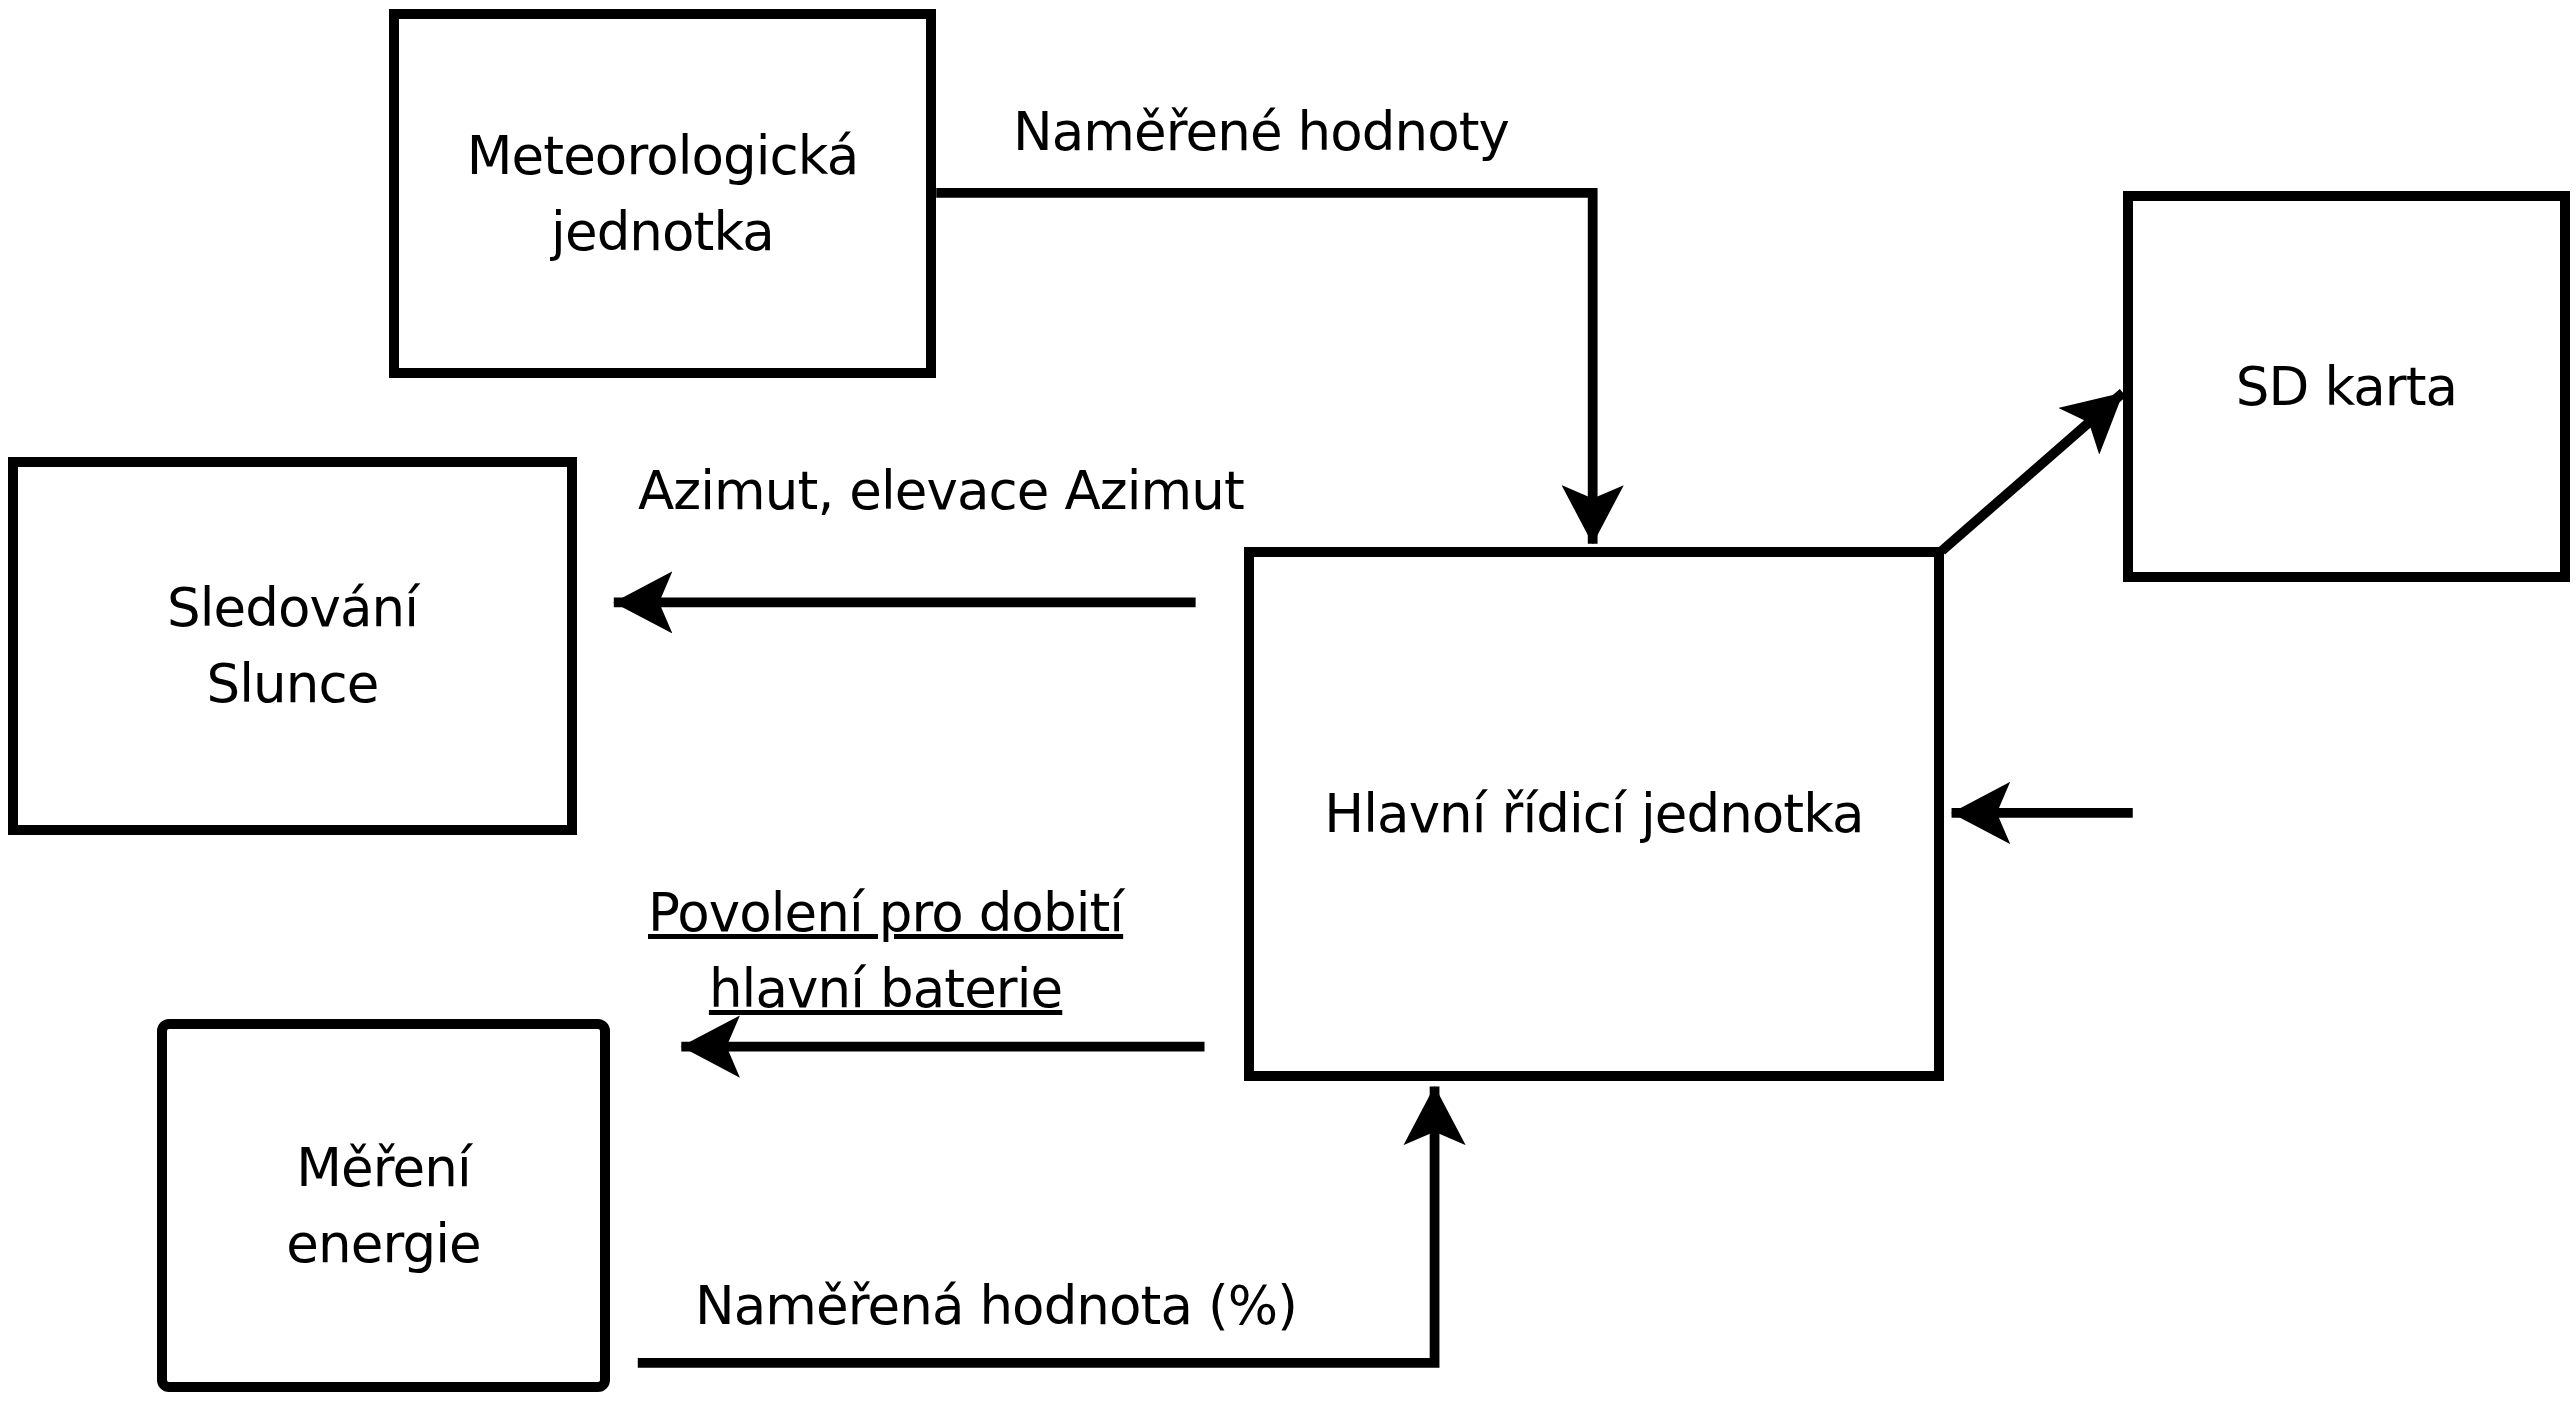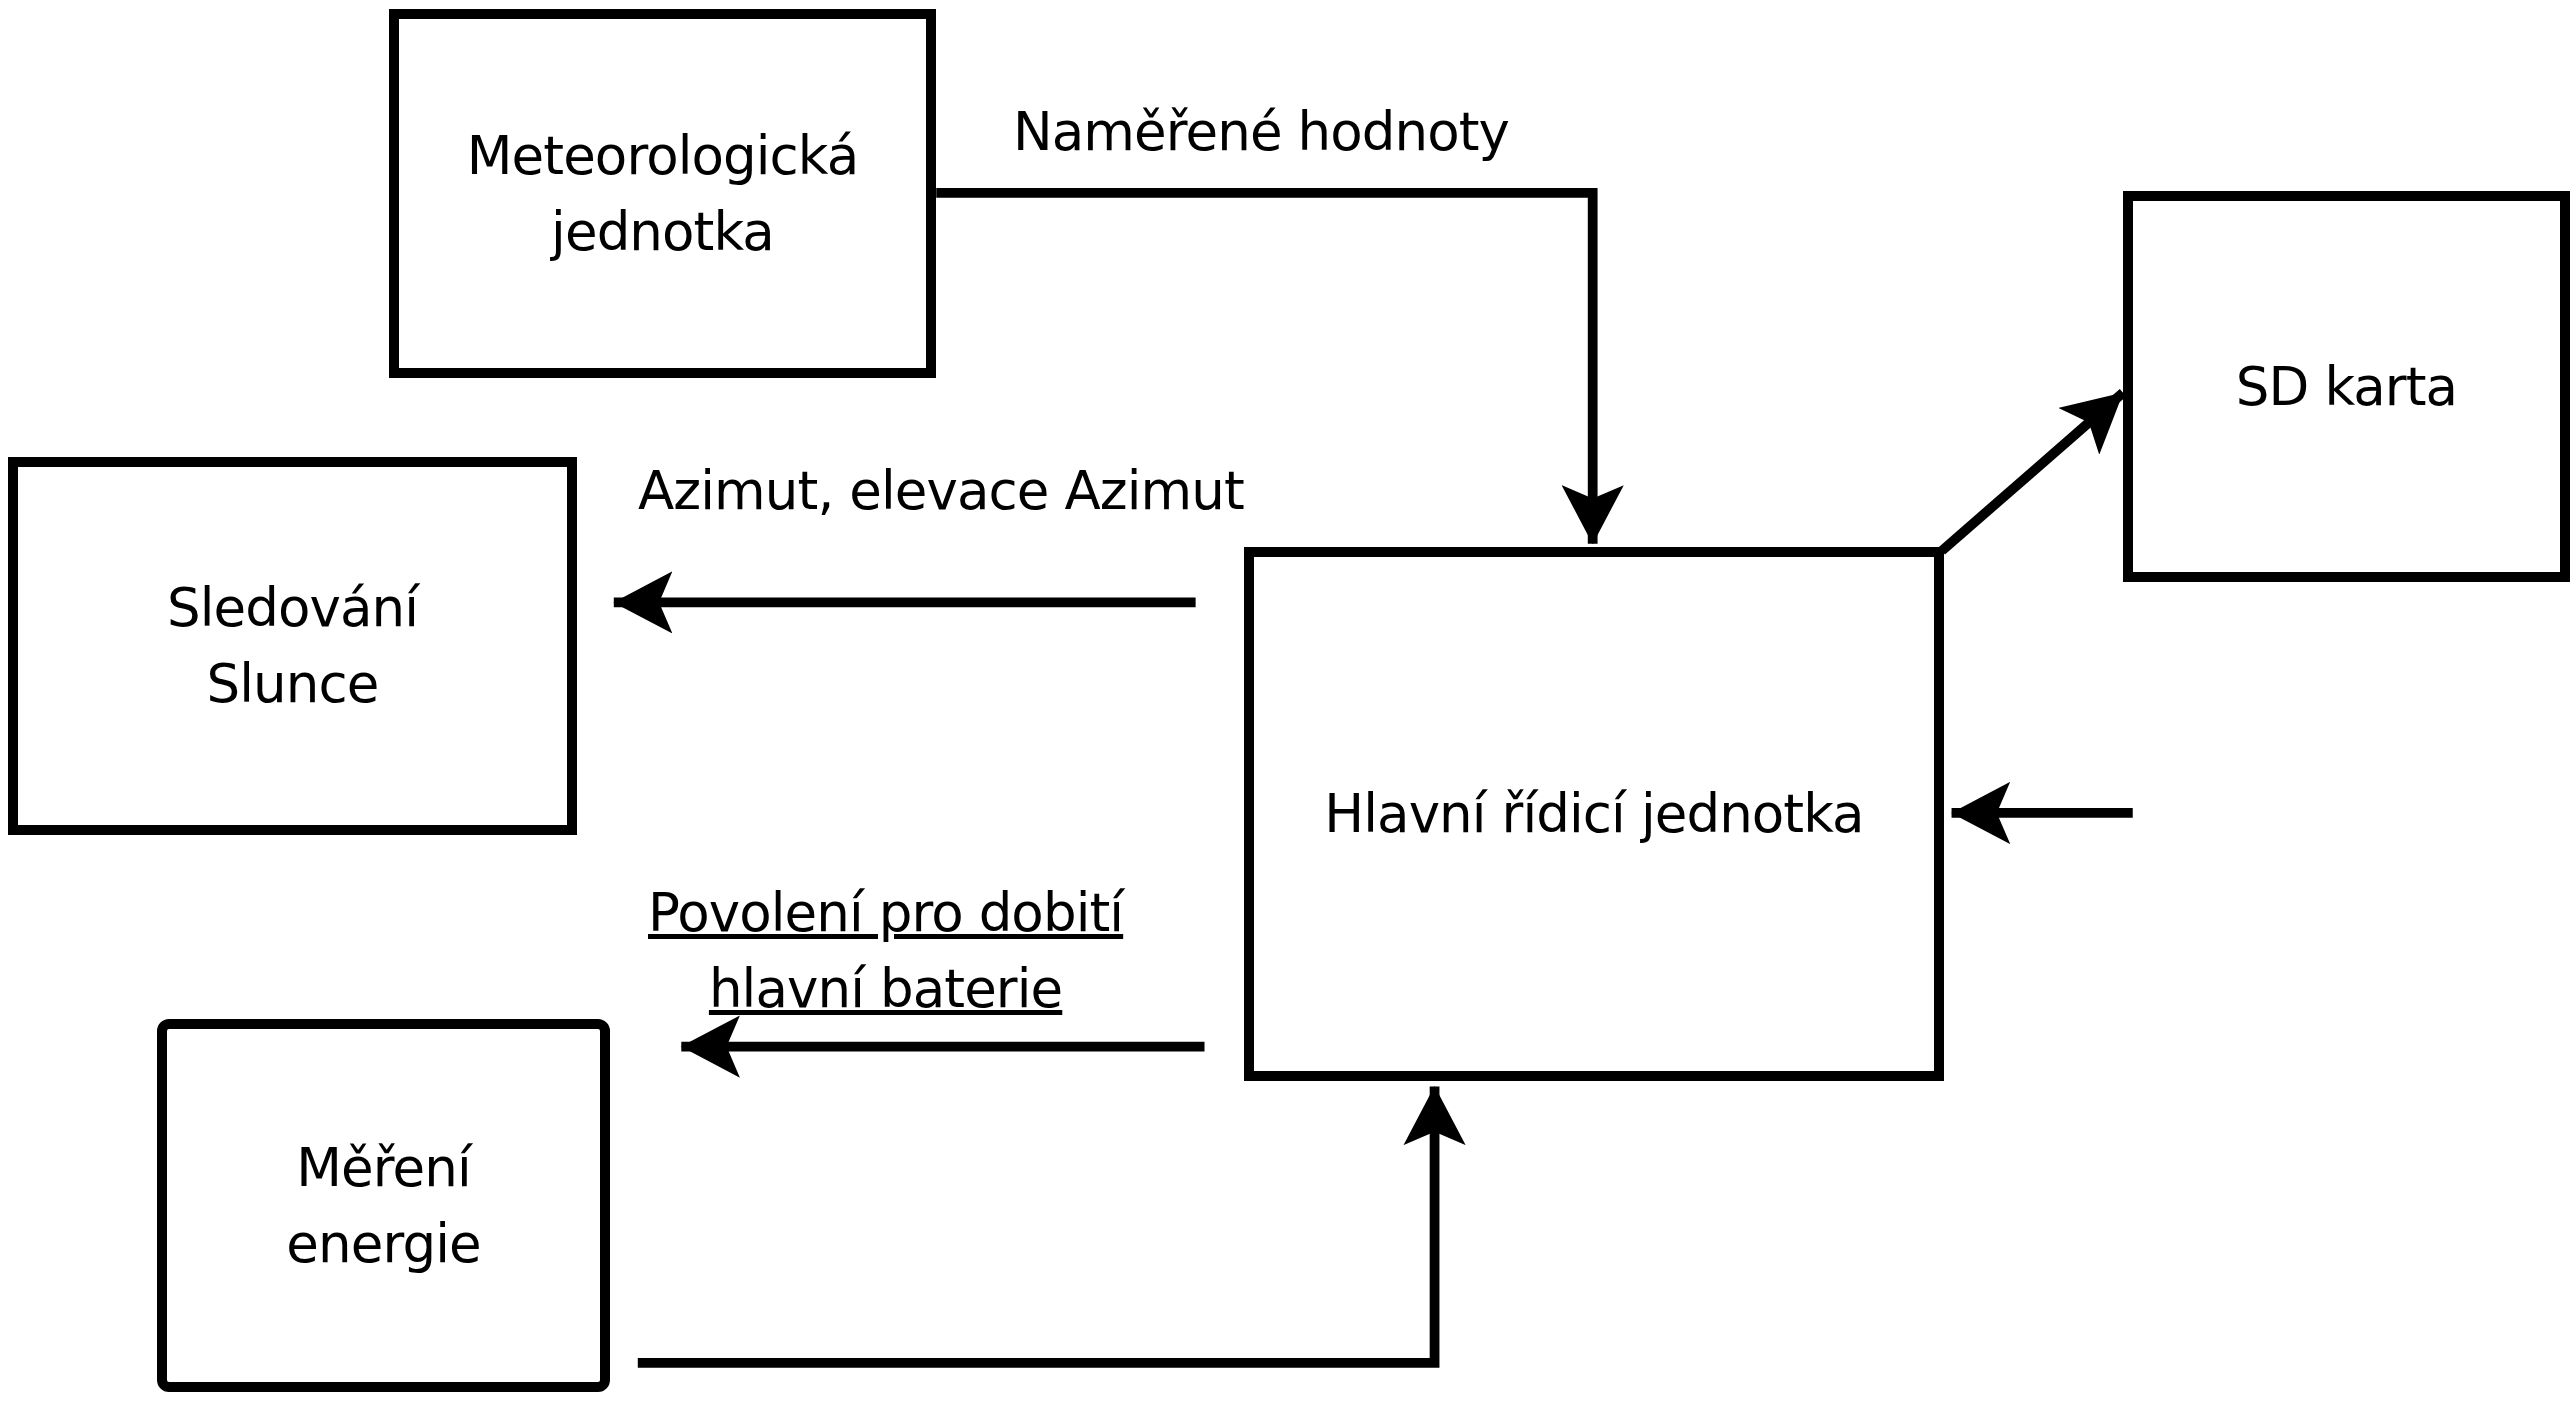--- a/index.html
+++ b/index.html
@@ -98,15 +98,16 @@
 energie</span>
   </div>
 
   <div class="edge-label label-measured-values">Naměřené hodnoty</div>
 
   <div class="edge-label label-azimuth">Azimut, elevace Azimut</div>
 
   <div class="edge-label label-charge">Povolení pro dobití
 hlavní baterie</div>
 
+  <div class="edge-label label-measured-pct">Naměřená hodnota (%)</div>
 
 </div>
 
 
 </body></html>

